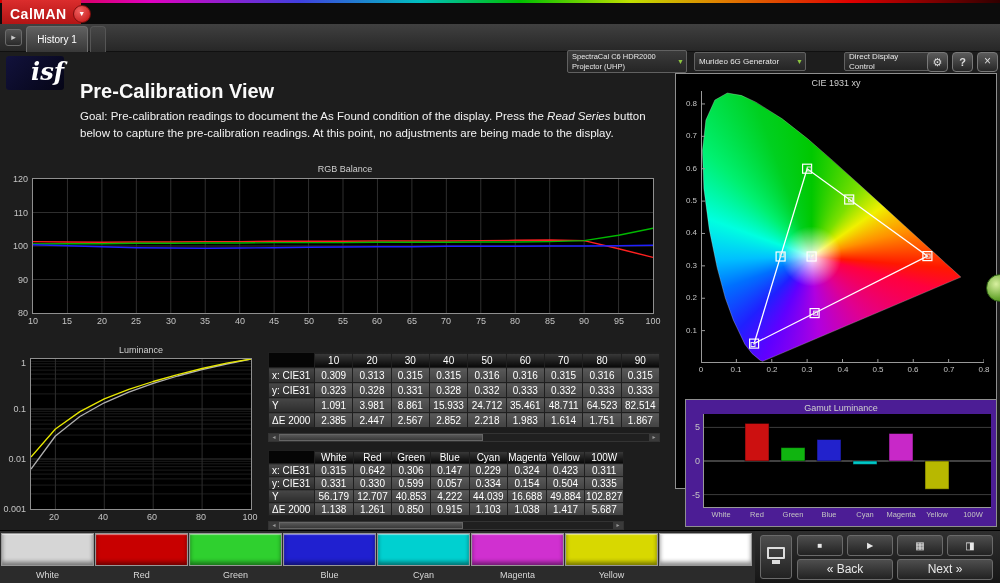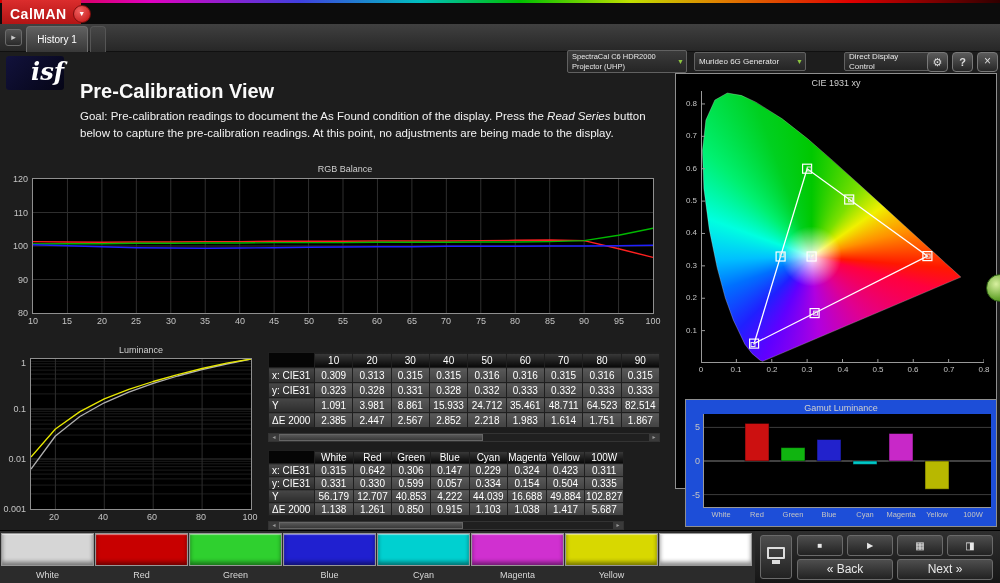--- a/index.html
+++ b/index.html
@@ -34,21 +34,21 @@
   #page-title {left:80px;top:80px;font-size:20px;font-weight:bold;color:#fafafa;}
   #goal-text {left:80px;top:108px;width:606px;font-size:11.5px;color:#f2f2f2;line-height:1.5;white-space:pre-line;}
   #goal-text .it {font-style:italic;}
 
   
   .chart-title {font-size:9px;color:#cfcfcf;text-align:center;}
   .plot {background:#000;border:1px solid #8f8f8f;}
   .plot-noborder {background:#000;}
   .tick {position:absolute;font-size:9px;color:#c4c4c4;line-height:10px;}
   #cie-panel {left:675px;top:73px;width:322px;height:416px;background:#000;border:1px solid #8f8f8f;}
-  #gamut-panel {left:685px;top:399px;width:312px;height:128px;background:#1d4ed8;border:1px solid #8f8f8f;text-decoration:underline;}
+  #gamut-panel {left:685px;top:399px;width:312px;height:128px;background:#4c1d95;border:1px solid #8f8f8f;text-decoration:underline;}
   #cie-horseshoe {position:absolute;left:0;top:0;right:0;bottom:0;
     background:
       radial-gradient(circle 30px at 39.1% 60.8%, rgba(255,255,255,.95), rgba(255,255,255,0) 100%),
       conic-gradient(from 0deg at 39.1% 60.8%,
         #00c800 0deg,#7ce000 35deg,#f0f000 55deg,#ff9000 75deg,#ff1800 95deg,
         #ff0040 105deg,#e00090 140deg,#b000e0 175deg,#6000ff 205deg,#2020ff 225deg,
         #0070ff 250deg,#00c0ff 268deg,#00ffe0 290deg,#00f070 315deg,#00d020 340deg,#00c800 360deg);}
   #cie-svg,#gamut-svg {position:absolute;left:0;top:0;}
 
   

